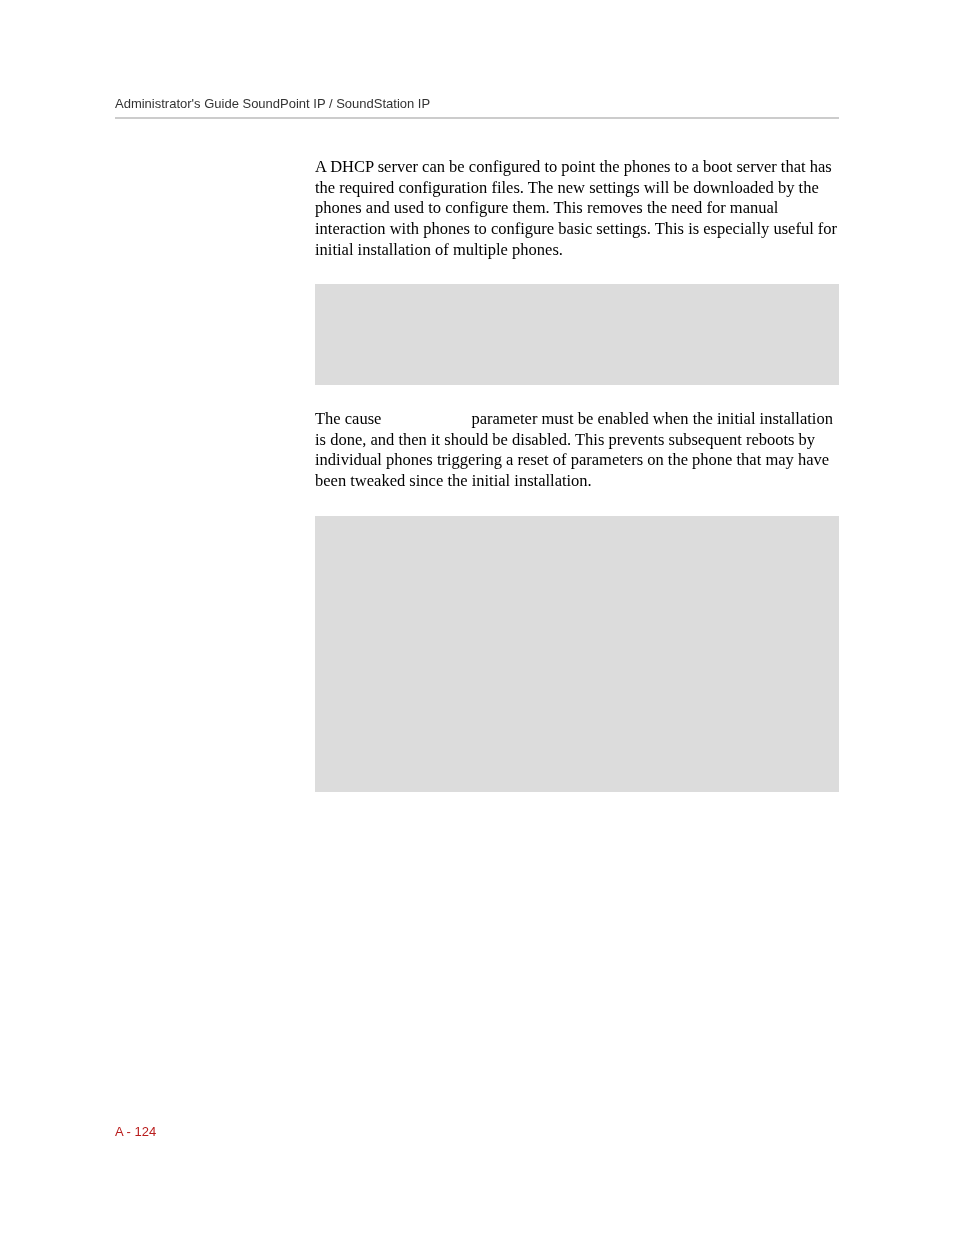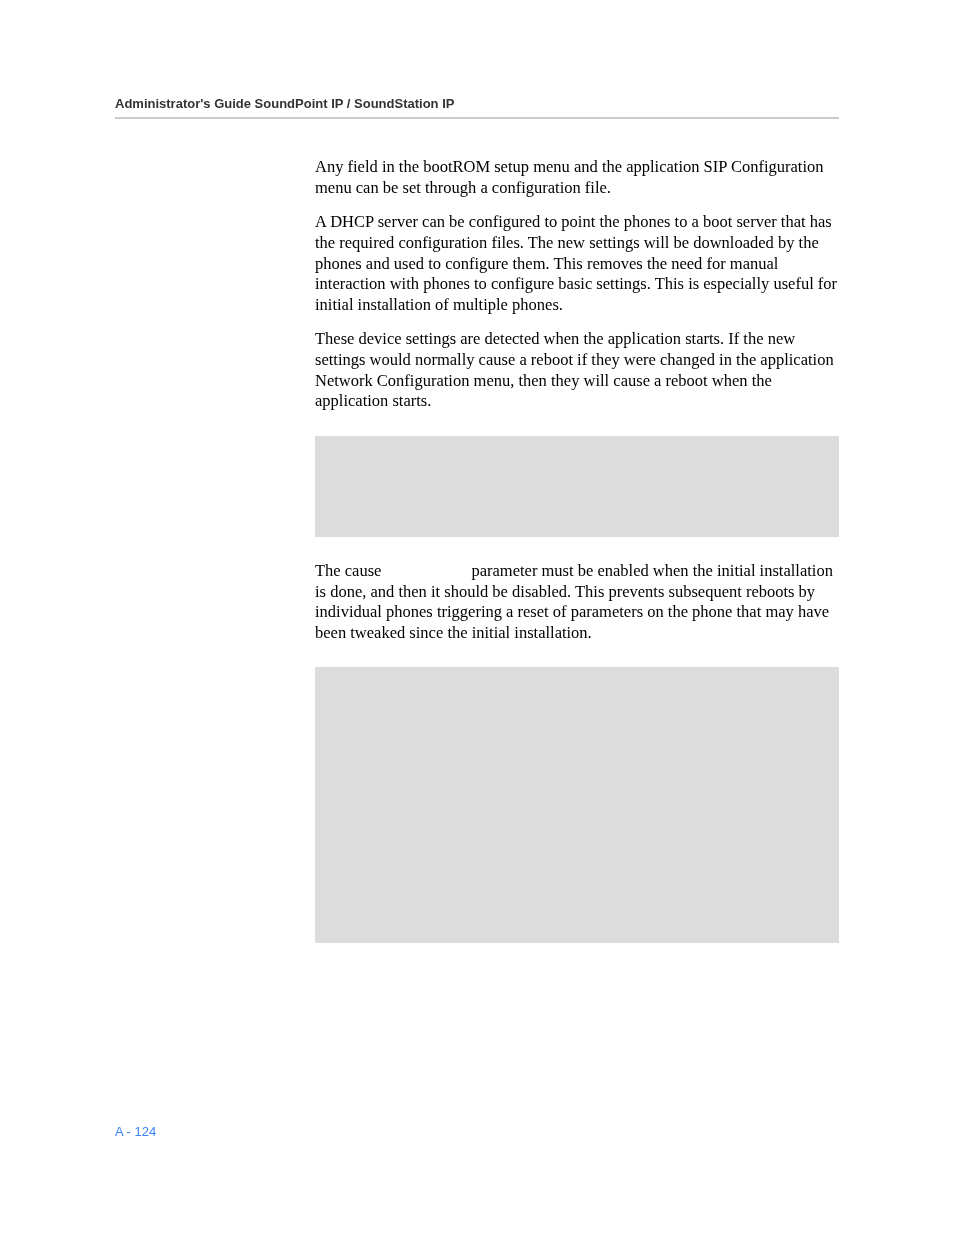--- a/index.html
+++ b/index.html
@@ -15,21 +15,20 @@
       position: relative;
     }
     .page {
       padding: 96px 115px 0 115px;
     }
     .header-text {
       font-size: 13px;
       color: #333;
       font-family: Arial, Helvetica, sans-serif;
       margin-bottom: 6px;
-      font-weight: bold;
     }
     .header-rule {
       border: none;
       border-top: 2px solid #ccc;
       margin-bottom: 38px;
     }
     .section-title {
       font-size: 30px;
       font-weight: bold;
       color: #1a2e7a;
@@ -57,37 +56,35 @@
       background: #dcdcdc;
       height: 276px;
       margin-top: 24px;
     }
     .page-number {
       position: absolute;
       bottom: 96px;
       left: 115px;
       font-size: 13px;
       font-family: Arial, Helvetica, sans-serif;
-      color: #3b82f6;
+      color: #b91c1c;
     }
     .param-gap {
       display: inline-block;
       width: 90px;
     }
   </style>
 </head>
 <body>
 
 <div class="page">
   <div class="header-text">Administrator's Guide SoundPoint IP / SoundStation IP</div>
   <hr class="header-rule">
   <div class="body-content">
-    <p class="body-para">Any field in the bootROM setup menu and the application SIP Configuration menu can be set through a configuration file.</p>
     <p class="body-para">A DHCP server can be configured to point the phones to a boot server that has the required configuration files. The new settings will be downloaded by the phones and used to configure them. This removes the need for manual interaction with phones to configure basic settings. This is especially useful for initial installation of multiple phones.</p>
-    <p class="body-para">These device settings are detected when the application starts. If the new settings would normally cause a reboot if they were changed in the application Network Configuration menu, then they will cause a reboot when the application starts.</p>
     <div class="gray-block-1"></div>
     <p class="body-para">
       <span>The cause</span><span class="param-gap"></span><span>parameter must be enabled when the initial installation is done, and then it should be disabled. This prevents subsequent reboots by individual phones triggering a reset of parameters on the phone that may have been tweaked since the initial installation.</span>
     </p>
     <div class="gray-block-2"></div>
   </div>
 </div>
 <div class="page-number">A - 124</div>
 
 </body></html>

